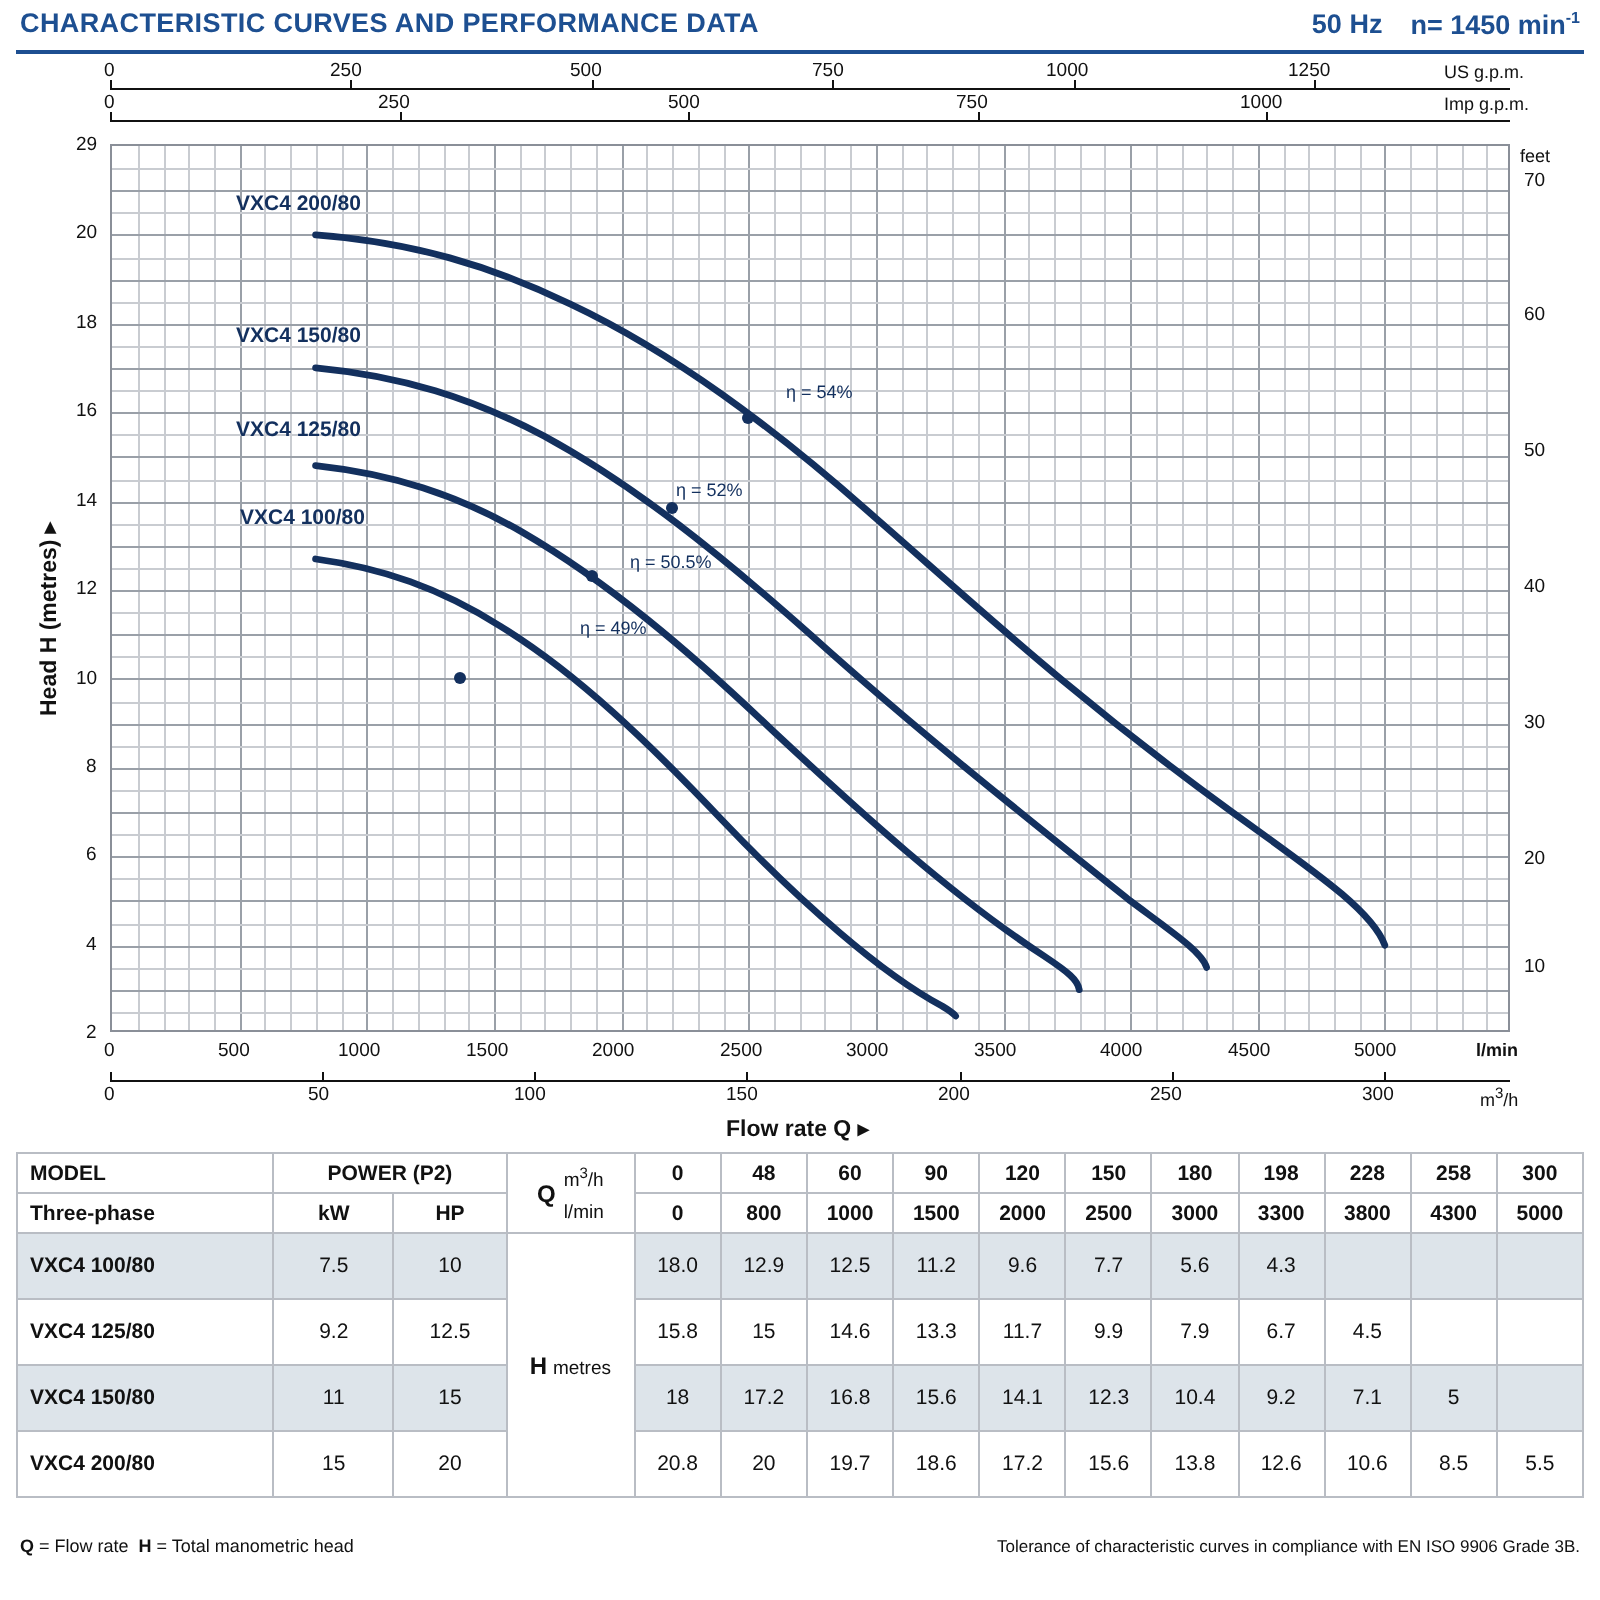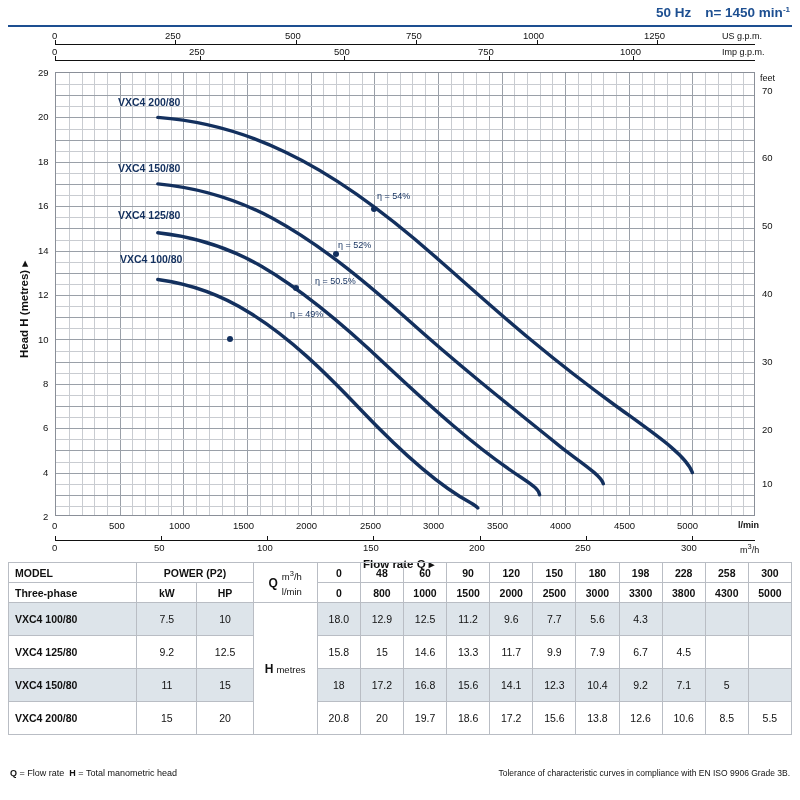--- a/index.html
+++ b/index.html
@@ -40,40 +40,41 @@
   .toprule{position:absolute;background:#111;height:1px;}
   .tickmark{position:absolute;background:#111;width:1px;height:4px;}
 
   .curvelbl{position:absolute;font-size:10.5px;font-weight:bold;color:#13305e;white-space:nowrap;}
   .etalbl{position:absolute;font-size:9px;color:#13305e;white-space:nowrap;}
   .dot{position:absolute;width:6px;height:6px;border-radius:50%;background:#13305e;}
 
   svg.curves{position:absolute;left:0;top:0;width:700px;height:444px;overflow:visible;}
 
   
-  .tablewrap{position:absolute;left:8px;top:562px;width:672px;}
+  .tablewrap{position:absolute;left:8px;top:576px;width:672px;}
   table{border-collapse:collapse;width:784px;font-size:10.5px;color:#111;}
   table td,table th{border:1px solid #b9bdc4;padding:0;text-align:center;vertical-align:middle;font-weight:normal;}
   .hdrow td{font-weight:bold;height:19px;}
   .modelcell{text-align:left;padding-left:6px;font-weight:bold;}
   .rowshade{background:#dde4ea;}
   .rowplain{background:#ffffff;}
   .datarow td{height:32px;}
   .sup{font-size:7.5px;vertical-align:super;}
 
   
   .foot-l{position:absolute;left:10px;top:768px;font-size:9px;color:#111;}
   .foot-l b{font-weight:bold;}
   .foot-r{position:absolute;right:10px;top:768px;font-size:8.5px;color:#111;}
 </style>
 </head>
 <body>
 
 <div class="page">
 
+  <div class="hdr">CHARACTERISTIC CURVES AND PERFORMANCE DATA</div>
   <div class="hdr-right">
     <span>50 Hz</span><span class="sp"></span><span>n= 1450 min<sup style="font-size:8px;">-1</sup></span>
   </div>
   <div class="rule"></div>
 
   <div class="chart">
 
     <div class="toprule" style="left:55px;top:16px;width:700px;"></div>
     <div class="toprule" style="left:55px;top:32px;width:700px;"></div>
 
@@ -215,21 +216,21 @@
       <div class="dot" style="left:277px;top:178px;"></div>
       <div class="dot" style="left:237px;top:212px;"></div>
       <div class="dot" style="left:171px;top:263px;"></div>
     </div>
 
     <div class="curvelbl" style="left:118px;top:68px;">VXC4 200/80</div>
     <div class="curvelbl" style="left:118px;top:134px;">VXC4 150/80</div>
     <div class="curvelbl" style="left:118px;top:181px;">VXC4 125/80</div>
     <div class="curvelbl" style="left:120px;top:225px;">VXC4 100/80</div>
 
-    <div class="etalbl" style="left:377px;top:163px;">η = 54%</div>
+    <div class="etalbl" style="left:393px;top:163px;">η = 54%</div>
     <div class="etalbl" style="left:338px;top:212px;">η = 52%</div>
     <div class="etalbl" style="left:315px;top:248px;">η = 50.5%</div>
     <div class="etalbl" style="left:290px;top:281px;">η = 49%</div>
 
     <div class="tick-lbl" style="left:38px;top:39px;">29</div>
     <div class="tick-lbl" style="left:38px;top:83px;">20</div>
     <div class="tick-lbl" style="left:38px;top:128px;">18</div>
     <div class="tick-lbl" style="left:38px;top:172px;">16</div>
     <div class="tick-lbl" style="left:38px;top:217px;">14</div>
     <div class="tick-lbl" style="left:38px;top:261px;">12</div>

